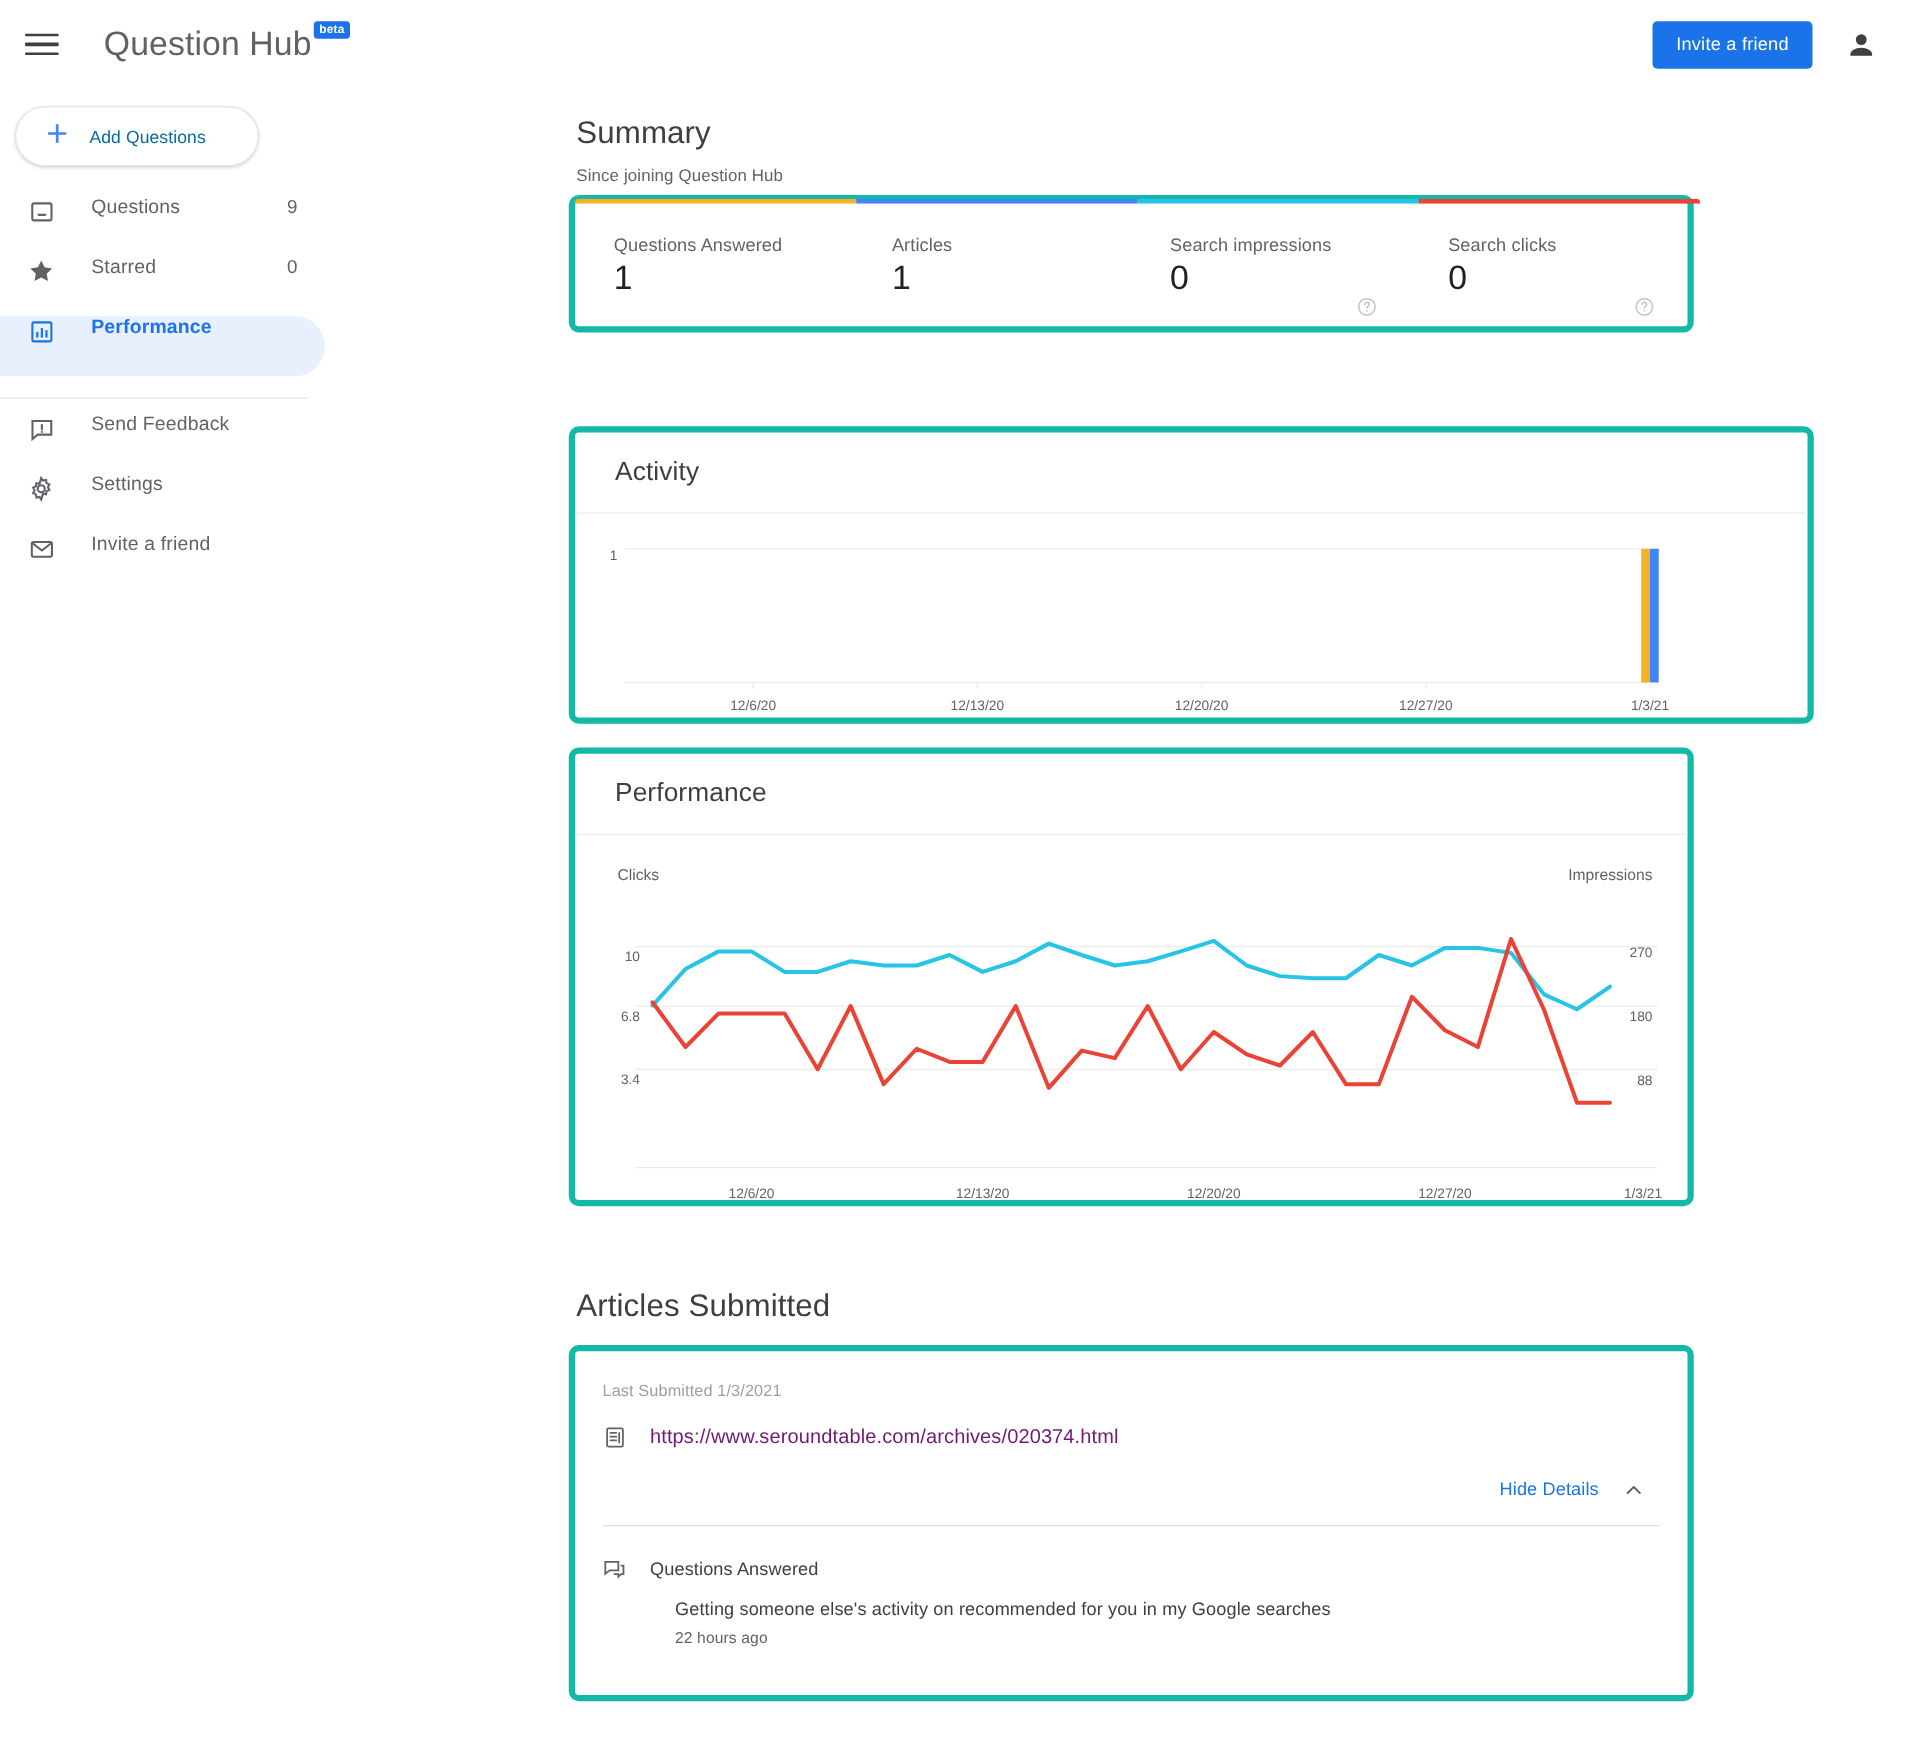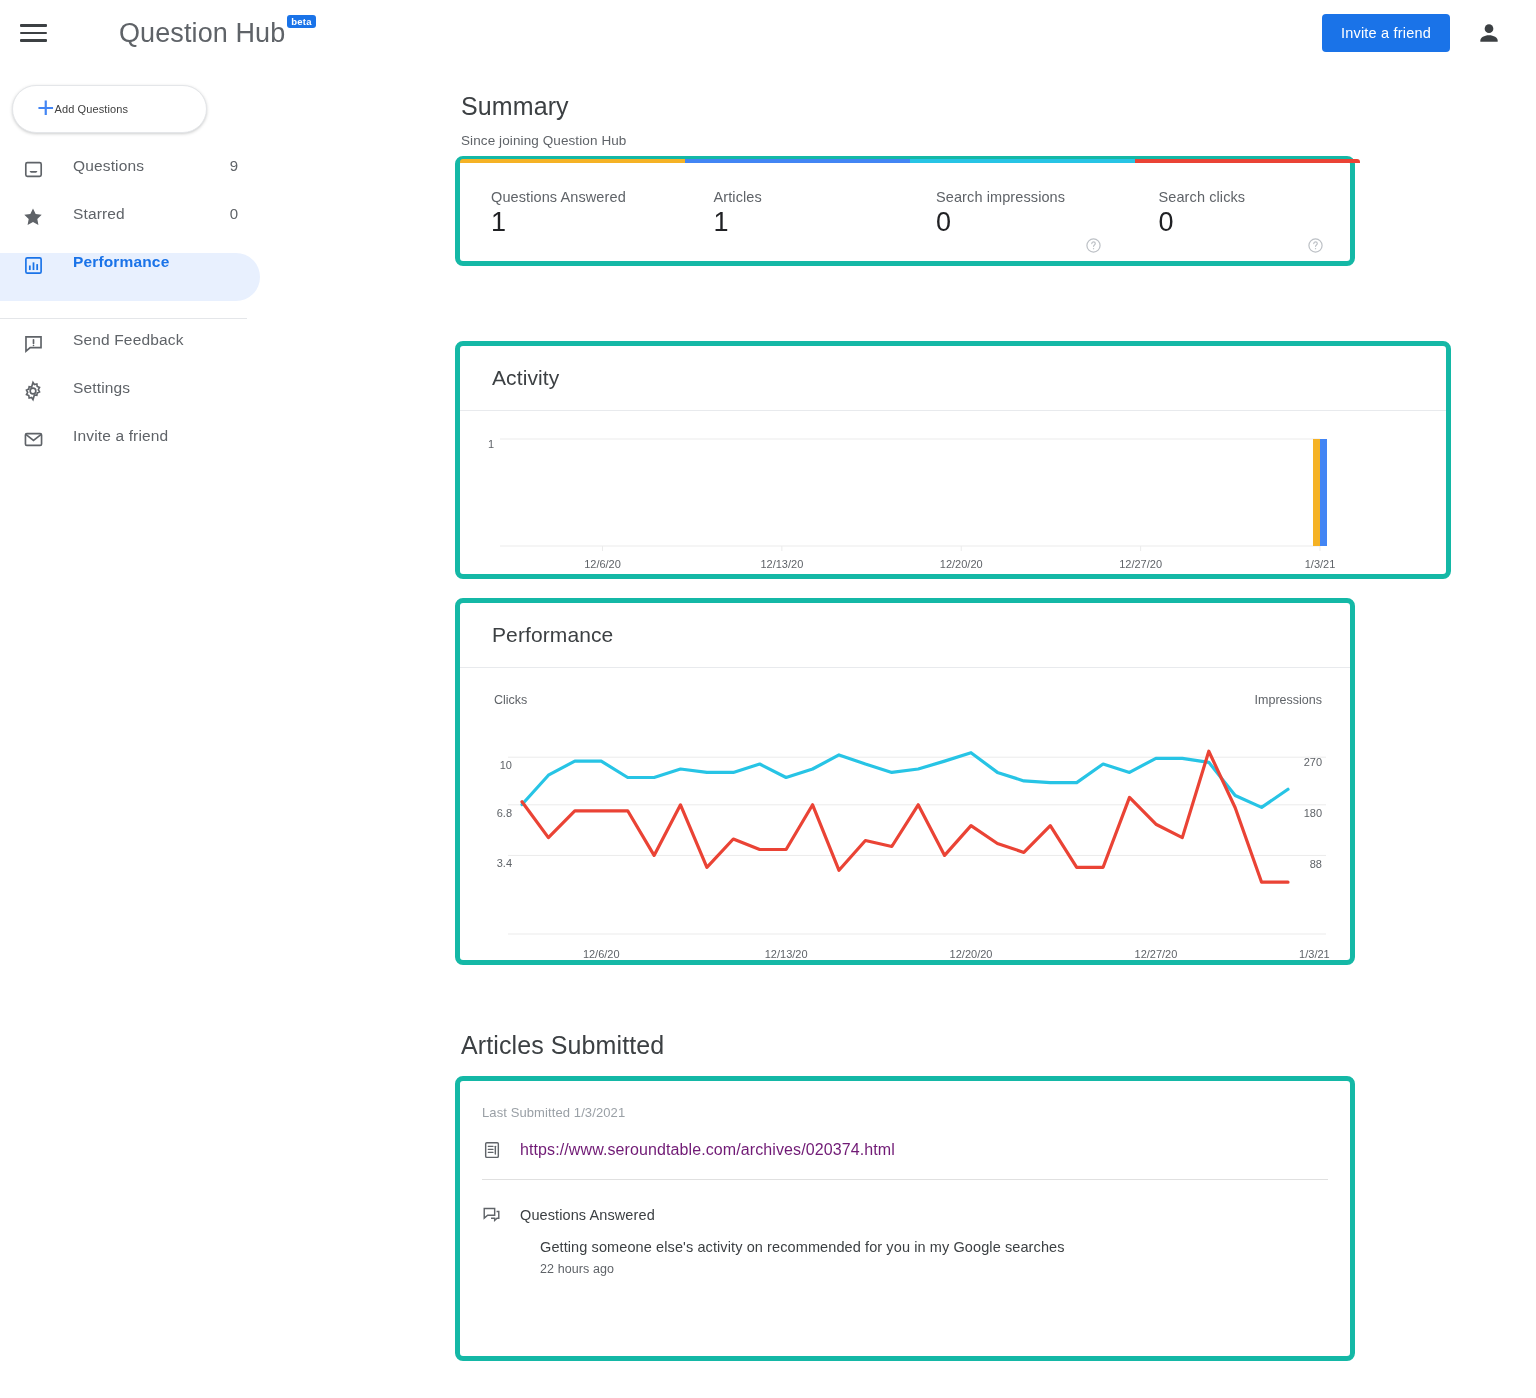--- a/index.html
+++ b/index.html
@@ -7,22 +7,22 @@
     width: 1536px; height: 1398px;
     background: #ffffff;
     font-family: "Liberation Sans", sans-serif;
     color: #3c4043;
     overflow: hidden;
   }
 
   
   .topbar {
     position: absolute; top: 0; left: 0; width: 1536px; height: 72px;
-    background: #fff; border-bottom: 6px solid #0f172a;
-    display: flex; align-items: center; gap: 36px;
+    background: #fff; border-bottom: 1px solid #0f172a;
+    display: flex; align-items: center;
   }
   .hamburger { margin-left: 20px; width: 30px; height: 30px; display:flex; flex-direction:column; justify-content:center; gap:5px; cursor:pointer; }
   .hamburger span { display:block; width:27px; height:2.6px; background:#3c4043; border-radius:1px; }
   .brand { margin-left: 33px; font-size: 27px; color: #5f6368; font-weight: 400; letter-spacing: .1px; position: relative; display:flex; align-items:flex-start; }
   .beta {
     background:#1a73e8; color:#fff; font-size:9.5px; font-weight:700;
     border-radius:3px; padding:1px 4px 1.5px; margin-left:2px; position:relative; top:-3px; letter-spacing:.2px;
   }
   .topbar-right { margin-left:auto; display:flex; align-items:center; gap: 26px; margin-right: 34px; }
   .invite-btn {
@@ -34,21 +34,21 @@
 
   
   .sidebar { position:absolute; top:61px; left:0; width:300px; height:1337px; background:#fff; padding-top: 24px; }
   .add-btn {
     margin-left: 12px; width: 195px; height: 48px; border-radius: 26px;
     background:#fff; border:1px solid #e4e6e9;
     box-shadow: 0 1px 3px rgba(60,64,67,.26);
     display:flex; align-items:center; cursor:pointer; font-family:inherit;
   }
   .add-btn .plus { color:#4285f4; font-size: 30px; font-weight: 300; margin-left: 24px; line-height:1; margin-top:-2px; }
-  .add-btn .lbl { color:#404040; font-size:11px; letter-spacing:.1px; }
+  .add-btn .lbl { color:#0369a1; font-size:14px; margin-left: 17px; letter-spacing:.1px; }
 
   .nav { margin-top: 24px; }
   .nav-item {
     display:flex; align-items:flex-start; height:48px; width:260px;
     border-radius: 0 24px 24px 0; cursor:pointer; position:relative;
   }
   .nav-item .ic { width:24px; height:24px; margin-left:21px; color:#5f6368; flex:none; display:flex; align-items:center; justify-content:center; }
   .nav-item .txt { margin-left:28px; font-size:15.5px; color:#5f6368; letter-spacing:.15px; }
   .nav-item .count { margin-left:auto; margin-right:22px; font-size:15px; color:#5f6368; }
   .nav-item.active { background:#e8f0fe; }
@@ -312,20 +312,26 @@
 
     <div class="url-row">
       <svg class="doc-ic" viewBox="0 0 24 24" fill="none" stroke="currentColor" stroke-width="1.7">
         <rect x="4.4" y="3.2" width="15.2" height="17.6" rx="1.4"></rect>
         <path d="M7.6 7.6h5.6M7.6 11.2h5.6M7.6 14.8h5.6" stroke-linecap="round"></path>
         <path d="M16 7.6v9.2" stroke-linecap="round"></path>
       </svg>
       <a class="url" href="#" style="text-decoration:none;color:#701a75;">https://www.seroundtable.com/archives/020374.html</a>
     </div>
 
+    <div class="hide-row">
+      <span class="lbl">Hide Details</span>
+      <svg class="chev" viewBox="0 0 24 24" fill="none" stroke="currentColor" stroke-width="2">
+        <path d="M5.5 15.2L12 8.8l6.5 6.4" stroke-linecap="round" stroke-linejoin="round"></path>
+      </svg>
+    </div>
 
     <div class="art-div"></div>
 
     <div class="qa-row">
       <svg class="ic" viewBox="0 0 24 24" fill="none" stroke="currentColor" stroke-width="1.8">
         <path d="M2.8 4.4h13.2v8.6H7.2l-4.4 3.6z"></path>
         <path d="M18.4 8.2h2.8v8.6h-2.2l-3 2.6v-2.6h-4.6"></path>
       </svg>
       <span class="lbl">Questions Answered</span>
     </div>

